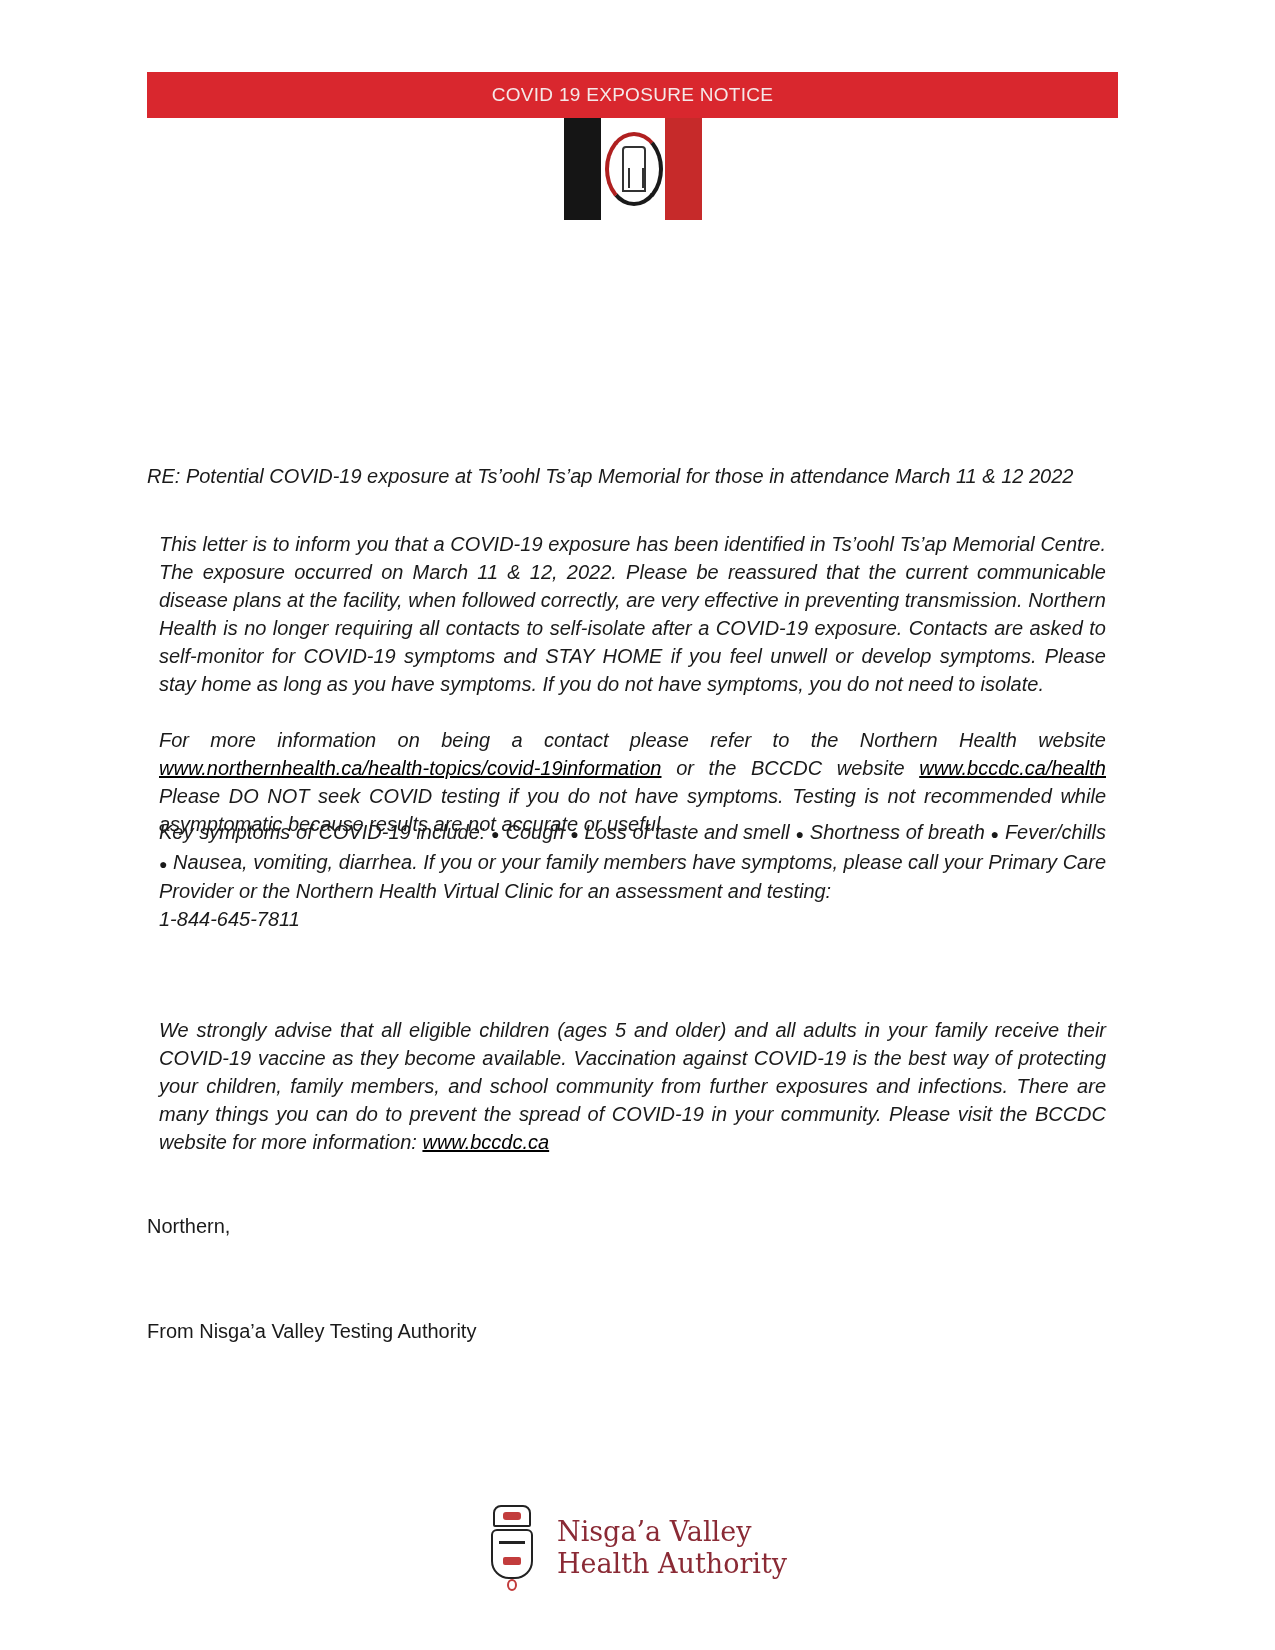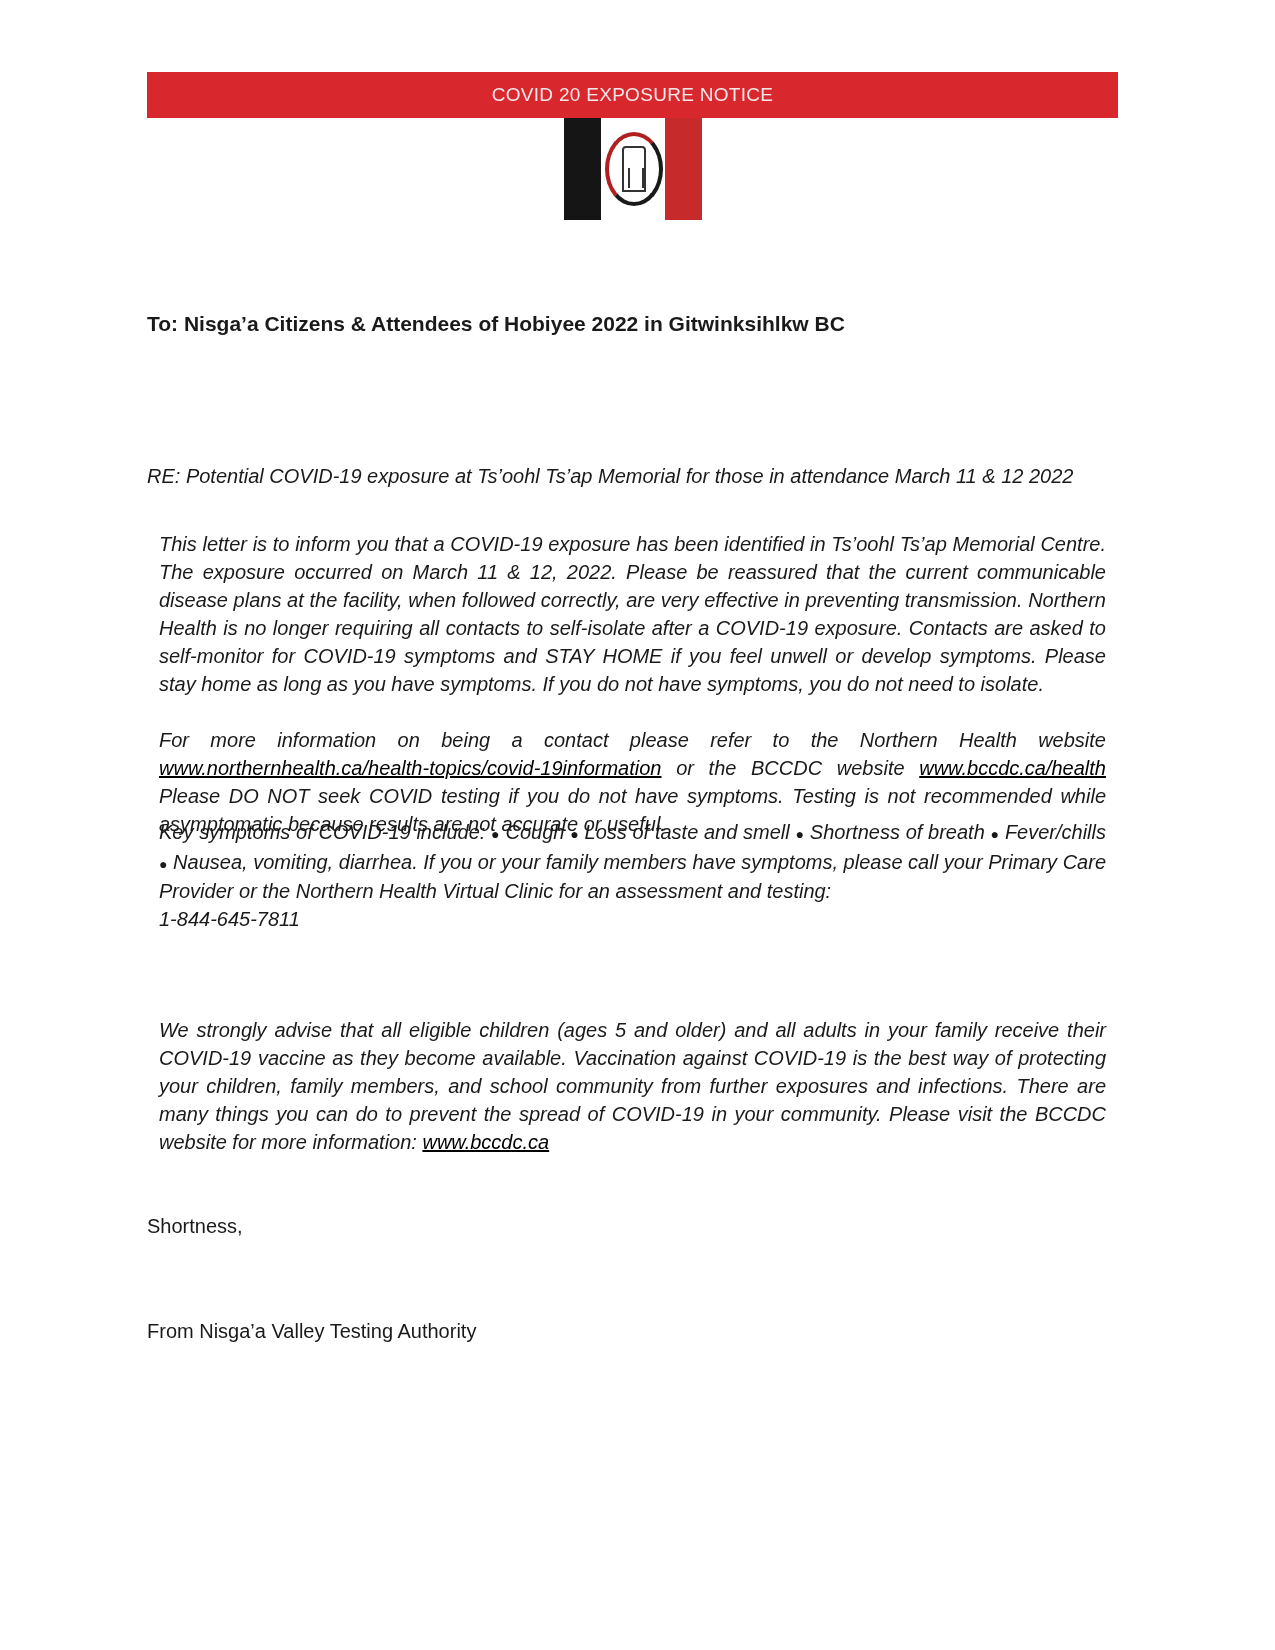--- a/index.html
+++ b/index.html
@@ -43,48 +43,58 @@
   .mask .face::after { content:""; position:absolute; left:10px; top:26px; width:18px; height:8px; background:#c23c3c; border-radius:2px; }
   .mask .chin { position:absolute; left:22px; top:74px; width:10px; height:12px; border:2px solid #c23c3c; border-radius:50%; box-sizing:border-box; }
   .org-name { margin-left:18px; font-family:"DejaVu Serif", "Liberation Serif", serif; color:#8a2a35; font-size:27px; line-height:32px; }
 </style>
 </head>
 <body>
 
 <div class="page">
 
   <div class="header-band">
-    <span>COVID 20 EXPOSURE NOTICE</span>
+    <span>COVID 19 EXPOSURE NOTICE</span>
   </div>
 
   <div class="crest">
     <div class="bar-black"></div>
     <div class="seal">
       <div class="seal-inner"></div>
     </div>
     <div class="bar-red"></div>
   </div>
 
-  <div class="to-line">To: Nisga’a Citizens &amp; Attendees of Hobiyee 2022 in Gitwinksihlkw BC</div>
 
   <div class="para re-line">RE: Potential COVID-19 exposure at Ts’oohl Ts’ap Memorial for those in attendance March 11 &amp; 12 2022</div>
 
   <div class="para p1">
     <p>This letter is to inform you that a COVID-19 exposure has been identified in Ts’oohl Ts’ap Memorial Centre. The exposure occurred on March 11 &amp; 12, 2022. Please be reassured that the current communicable disease plans at the facility, when followed correctly, are very effective in preventing transmission. Northern Health is no longer requiring all contacts to self-isolate after a COVID-19 exposure. Contacts are asked to self-monitor for COVID-19 symptoms and STAY HOME if you feel unwell or develop symptoms. Please stay home as long as you have symptoms. If you do not have symptoms, you do not need to isolate.</p>
   </div>
 
   <div class="para p2">
     <p><span>For more information on being a contact please refer to the Northern Health website </span><a class="link">www.northernhealth.ca/health-topics/covid-19information</a><span> or the BCCDC website </span><a class="link">www.bccdc.ca/health</a><span> Please DO NOT seek COVID testing if you do not have symptoms. Testing is not recommended while asymptomatic because results are not accurate or useful.</span></p>
   </div>
 
   <div class="para p3">
     <p><span>Key symptoms of COVID-19 include: </span><span class="bullet">●</span> <span>Cough</span> <span class="bullet">●</span> <span>Loss of taste and smell</span> <span class="bullet">●</span> <span>Shortness of breath</span> <span class="bullet">●</span> <span>Fever/chills</span> <span class="bullet">●</span> <span>Nausea, vomiting, diarrhea.</span><span> If you or your family members have symptoms, please call your Primary Care Provider or the Northern Health Virtual Clinic for an assessment and testing:</span><br><span>1-844-645-7811</span></p>
   </div>
 
   <div class="para p4">
     <p><span>We strongly advise that all eligible children (ages 5 and older) and all adults in your family receive their COVID-19 vaccine as they become available. Vaccination against COVID-19 is the best way of protecting your children, family members, and school community from further exposures and infections. There are many things you can do to prevent the spread of COVID-19 in your community. Please visit the BCCDC website for more information: </span><a class="link">www.bccdc.ca</a></p>
   </div>
 
-  <div class="sincerely">Shortness,</div>
+  <div class="sincerely">Northern,</div>
   <div class="from">From Nisga’a Valley Testing Authority</div>
 
+  <div class="footer-logo">
+    <div class="mask">
+      <div class="hat"></div>
+      <div class="face"></div>
+      <div class="chin"></div>
+    </div>
+    <div class="org-name">
+      <div>Nisga’a Valley</div>
+      <div>Health Authority</div>
+    </div>
+  </div>
 
 </div>
 
 </body></html>

